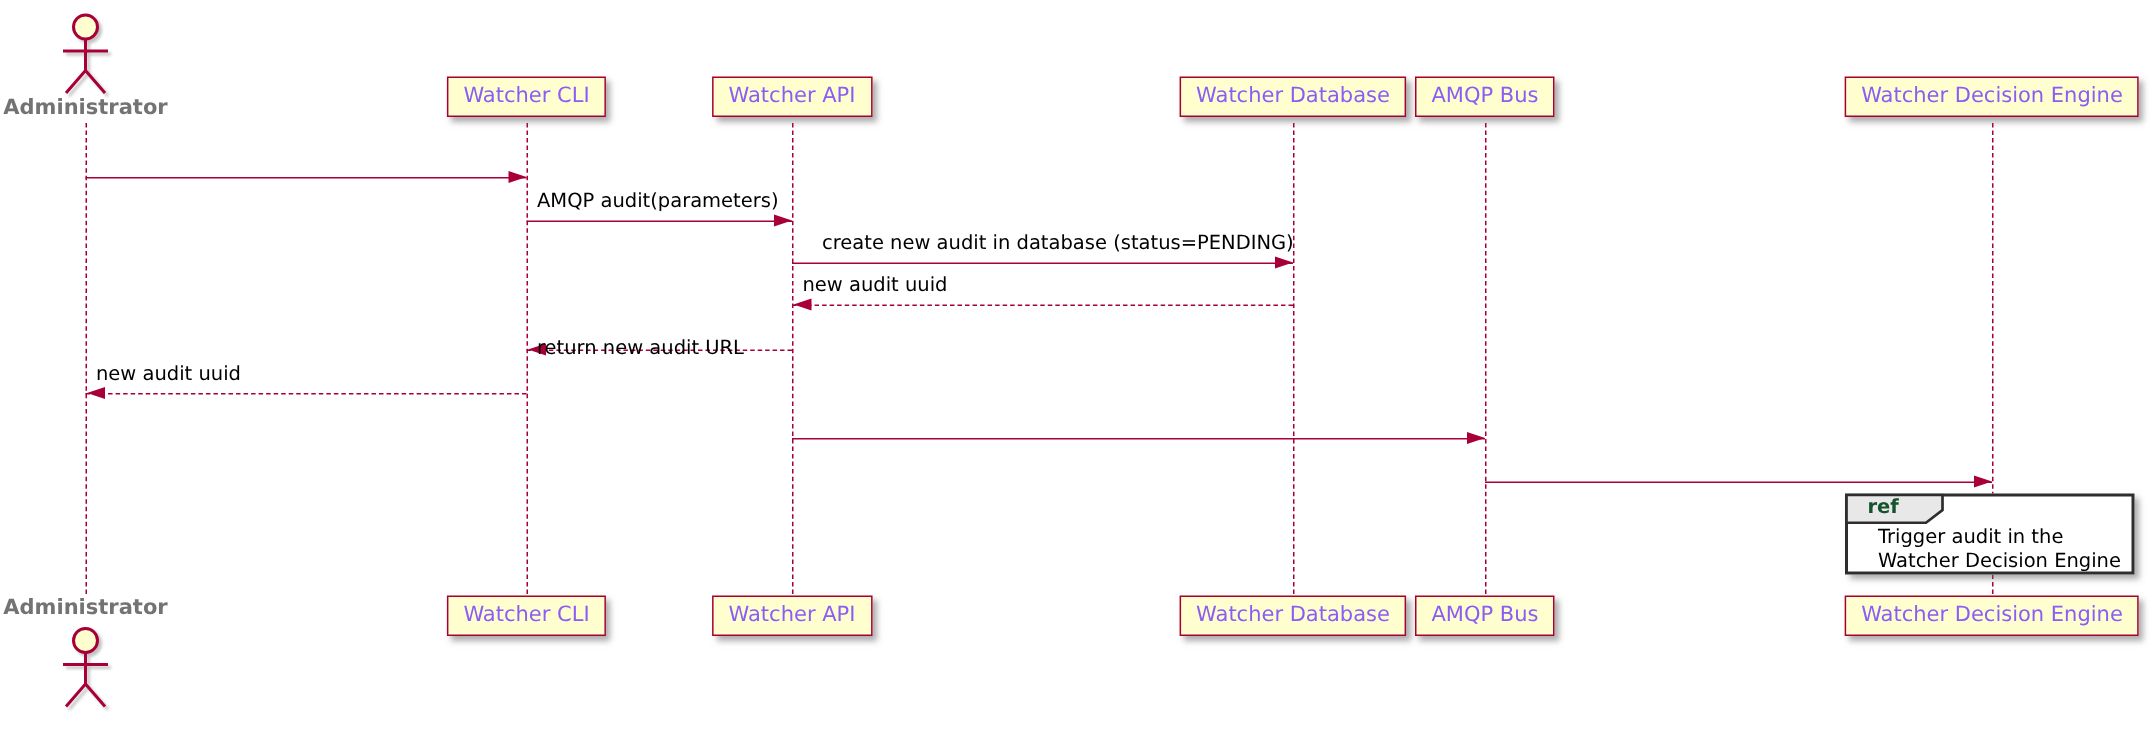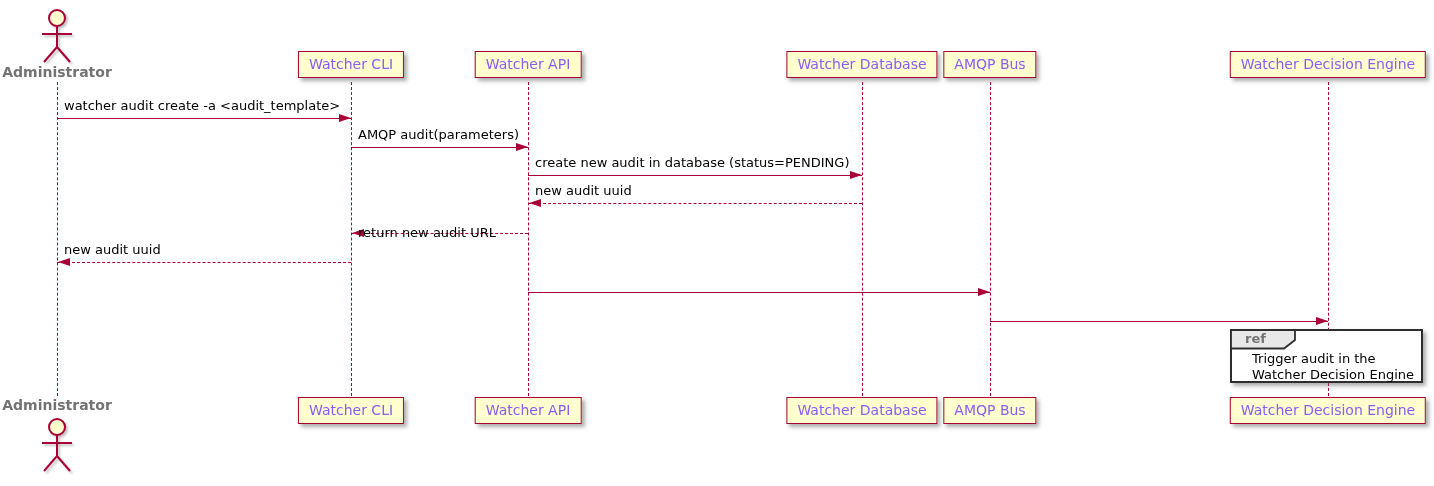--- a/index.html
+++ b/index.html
@@ -30,21 +30,21 @@
   .arrowhead { position:absolute; width:0; height:0; z-index:2; }
   .arrowhead.right { border-top:4.5px solid transparent; border-bottom:4.5px solid transparent; border-left:12px solid #A80036; }
   .arrowhead.left  { border-top:4.5px solid transparent; border-bottom:4.5px solid transparent; border-right:12px solid #A80036; }
   .ref-box {
     position:absolute; left:1230px; top:329px; width:193px; height:54px;
     box-sizing:border-box; background:#ffffff; border:2px solid #2e2e2e; z-index:3;
     box-shadow:3px 3px 4px rgba(105,105,105,0.55);
   }
   .ref-tab { position:absolute; left:-2px; top:-2px; }
   .ref-keyword {
-    position:absolute; left:13px; top:0px; font-size:13px; font-weight:bold; color:#737373;
+    position:absolute; left:13px; top:0px; font-size:13px; font-weight:bold; color:#14532d;
   }
   .ref-text { margin:20px 0 0 20px; font-size:13px; line-height:16px; color:#000; }
 </style>
 </head>
 <body>
 
 <div id="canvas">
   <div class="ref-box">
     <svg class="ref-tab" width="68" height="21" viewBox="0 0 68 21">
       <path d="M1,1 H65 V11 L54,19.5 H1 Z" fill="#E8E8E8" stroke="#2e2e2e" stroke-width="1.8"></path>
@@ -76,27 +76,26 @@
         <path d="M23,21 V42 M8,29 H38 M23,42 L10,57 M23,42 L36,57" fill="none" stroke="#A80036" stroke-width="2"></path>
       </svg></div>
     <div class="actor-label" style="left: 57px; top: 64px;">Administrator</div>
     <div class="actor-label" style="left: 57px; top: 397px;">Administrator</div>
     <div class="actor-figure" style="left: 34px; top: 414px;"><svg width="46" height="58" viewBox="0 0 46 58">
         <circle cx="23" cy="13" r="8" fill="#FEFECE" stroke="#A80036" stroke-width="2"></circle>
         <path d="M23,21 V42 M8,29 H38 M23,42 L10,57 M23,42 L36,57" fill="none" stroke="#A80036" stroke-width="2"></path>
       </svg></div>
     <div class="msg-line solid" style="left: 57px; top: 118px; width: 294px;"></div>
     <div class="arrowhead right" style="left: 339px; top: 114px;"></div>
-    <div class="msg-label" style="left: 64px; top: 98px;">watcher audit create -a &lt;audit_template&gt;</div>
     <div class="msg-line solid" style="left: 351px; top: 147px; width: 177px;"></div>
     <div class="arrowhead right" style="left: 516px; top: 143px;"></div>
     <div class="msg-label" style="left: 358px; top: 127px;">AMQP audit(parameters)</div>
     <div class="msg-line solid" style="left: 528px; top: 175px; width: 334px;"></div>
     <div class="arrowhead right" style="left: 850px; top: 171px;"></div>
-    <div class="msg-label" style="left: 535px; top: 155px;">create new audit in database (status=PENDING)</div>
+    <div class="msg-label" style="left: 548px; top: 155px;">create new audit in database (status=PENDING)</div>
     <div class="msg-line dashed" style="left: 528px; top: 203px; width: 334px;"></div>
     <div class="arrowhead left" style="left: 529px; top: 199px;"></div>
     <div class="msg-label" style="left: 535px; top: 183px;">new audit uuid</div>
     <div class="msg-line dashed" style="left: 351px; top: 233px; width: 177px;"></div>
     <div class="arrowhead left" style="left: 352px; top: 229px;"></div>
     <div class="msg-label" style="left: 358px; top: 225px;">return new audit URL</div>
     <div class="msg-line dashed" style="left: 57px; top: 262px; width: 294px;"></div>
     <div class="arrowhead left" style="left: 58px; top: 258px;"></div>
     <div class="msg-label" style="left: 64px; top: 242px;">new audit uuid</div>
     <div class="msg-line solid" style="left: 528px; top: 292px; width: 462px;"></div>

